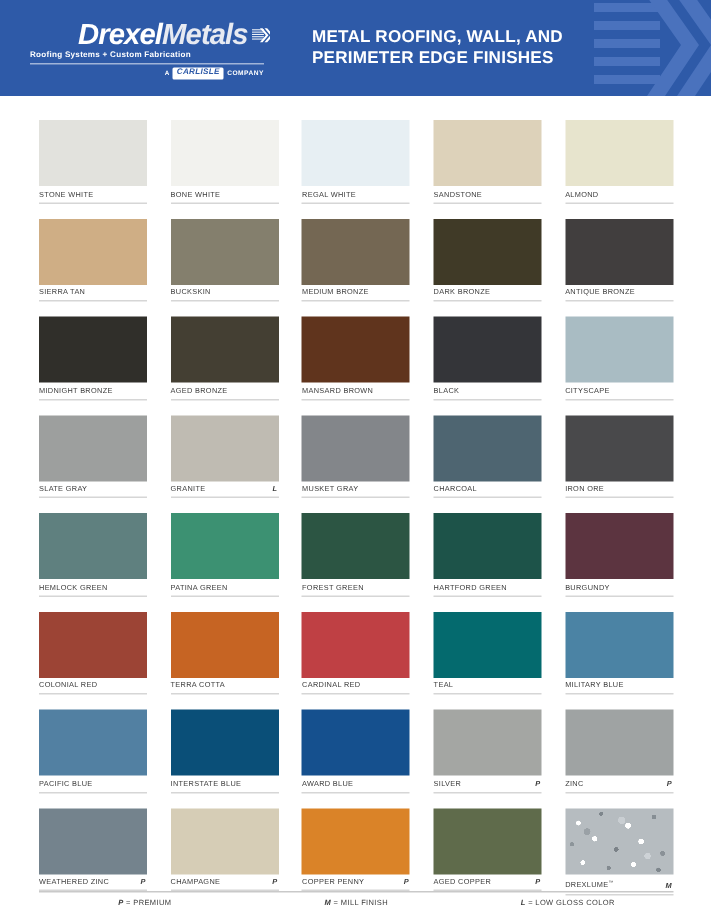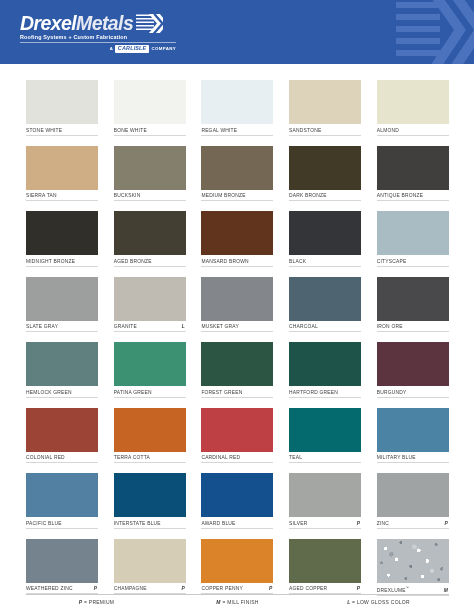--- a/index.html
+++ b/index.html
@@ -43,20 +43,21 @@
   }
 
   
   .logo-block {
     width: 160px;
     padding-top: 2px;
   }
   .logo-row1 {
     display: flex;
     align-items: flex-start;
+    margin-left: 32px;
   }
   .logo-wordmark {
     font-family: "Liberation Sans", sans-serif;
     font-weight: bold;
     font-size: 19.5px;
     letter-spacing: -0.6px;
     line-height: 20px;
     color: #ffffff;
     font-style: italic;
     white-space: nowrap;
@@ -249,20 +250,22 @@
         </div>
         <div class="logo-tagline">Roofing Systems + Custom Fabrication</div>
         <div class="logo-rule"></div>
         <div class="logo-carlisle">
           <span class="carlisle-a">A</span>
           <span class="carlisle-badge">CARLISLE</span>
           <span class="carlisle-company">COMPANY</span>
         </div>
       </div>
 
+      <div class="header-title">METAL ROOFING, WALL, AND
+PERIMETER EDGE FINISHES</div>
     </div>
   </div>
 
   <div class="grid" id="swatch-grid">
       <div class="cell">
         <div class="swatch" style="background: rgb(226, 226, 221);"></div>
         <div class="label-row">
           <span class="label-name">STONE WHITE</span>
           <span class="label-mark"></span>
         </div>

